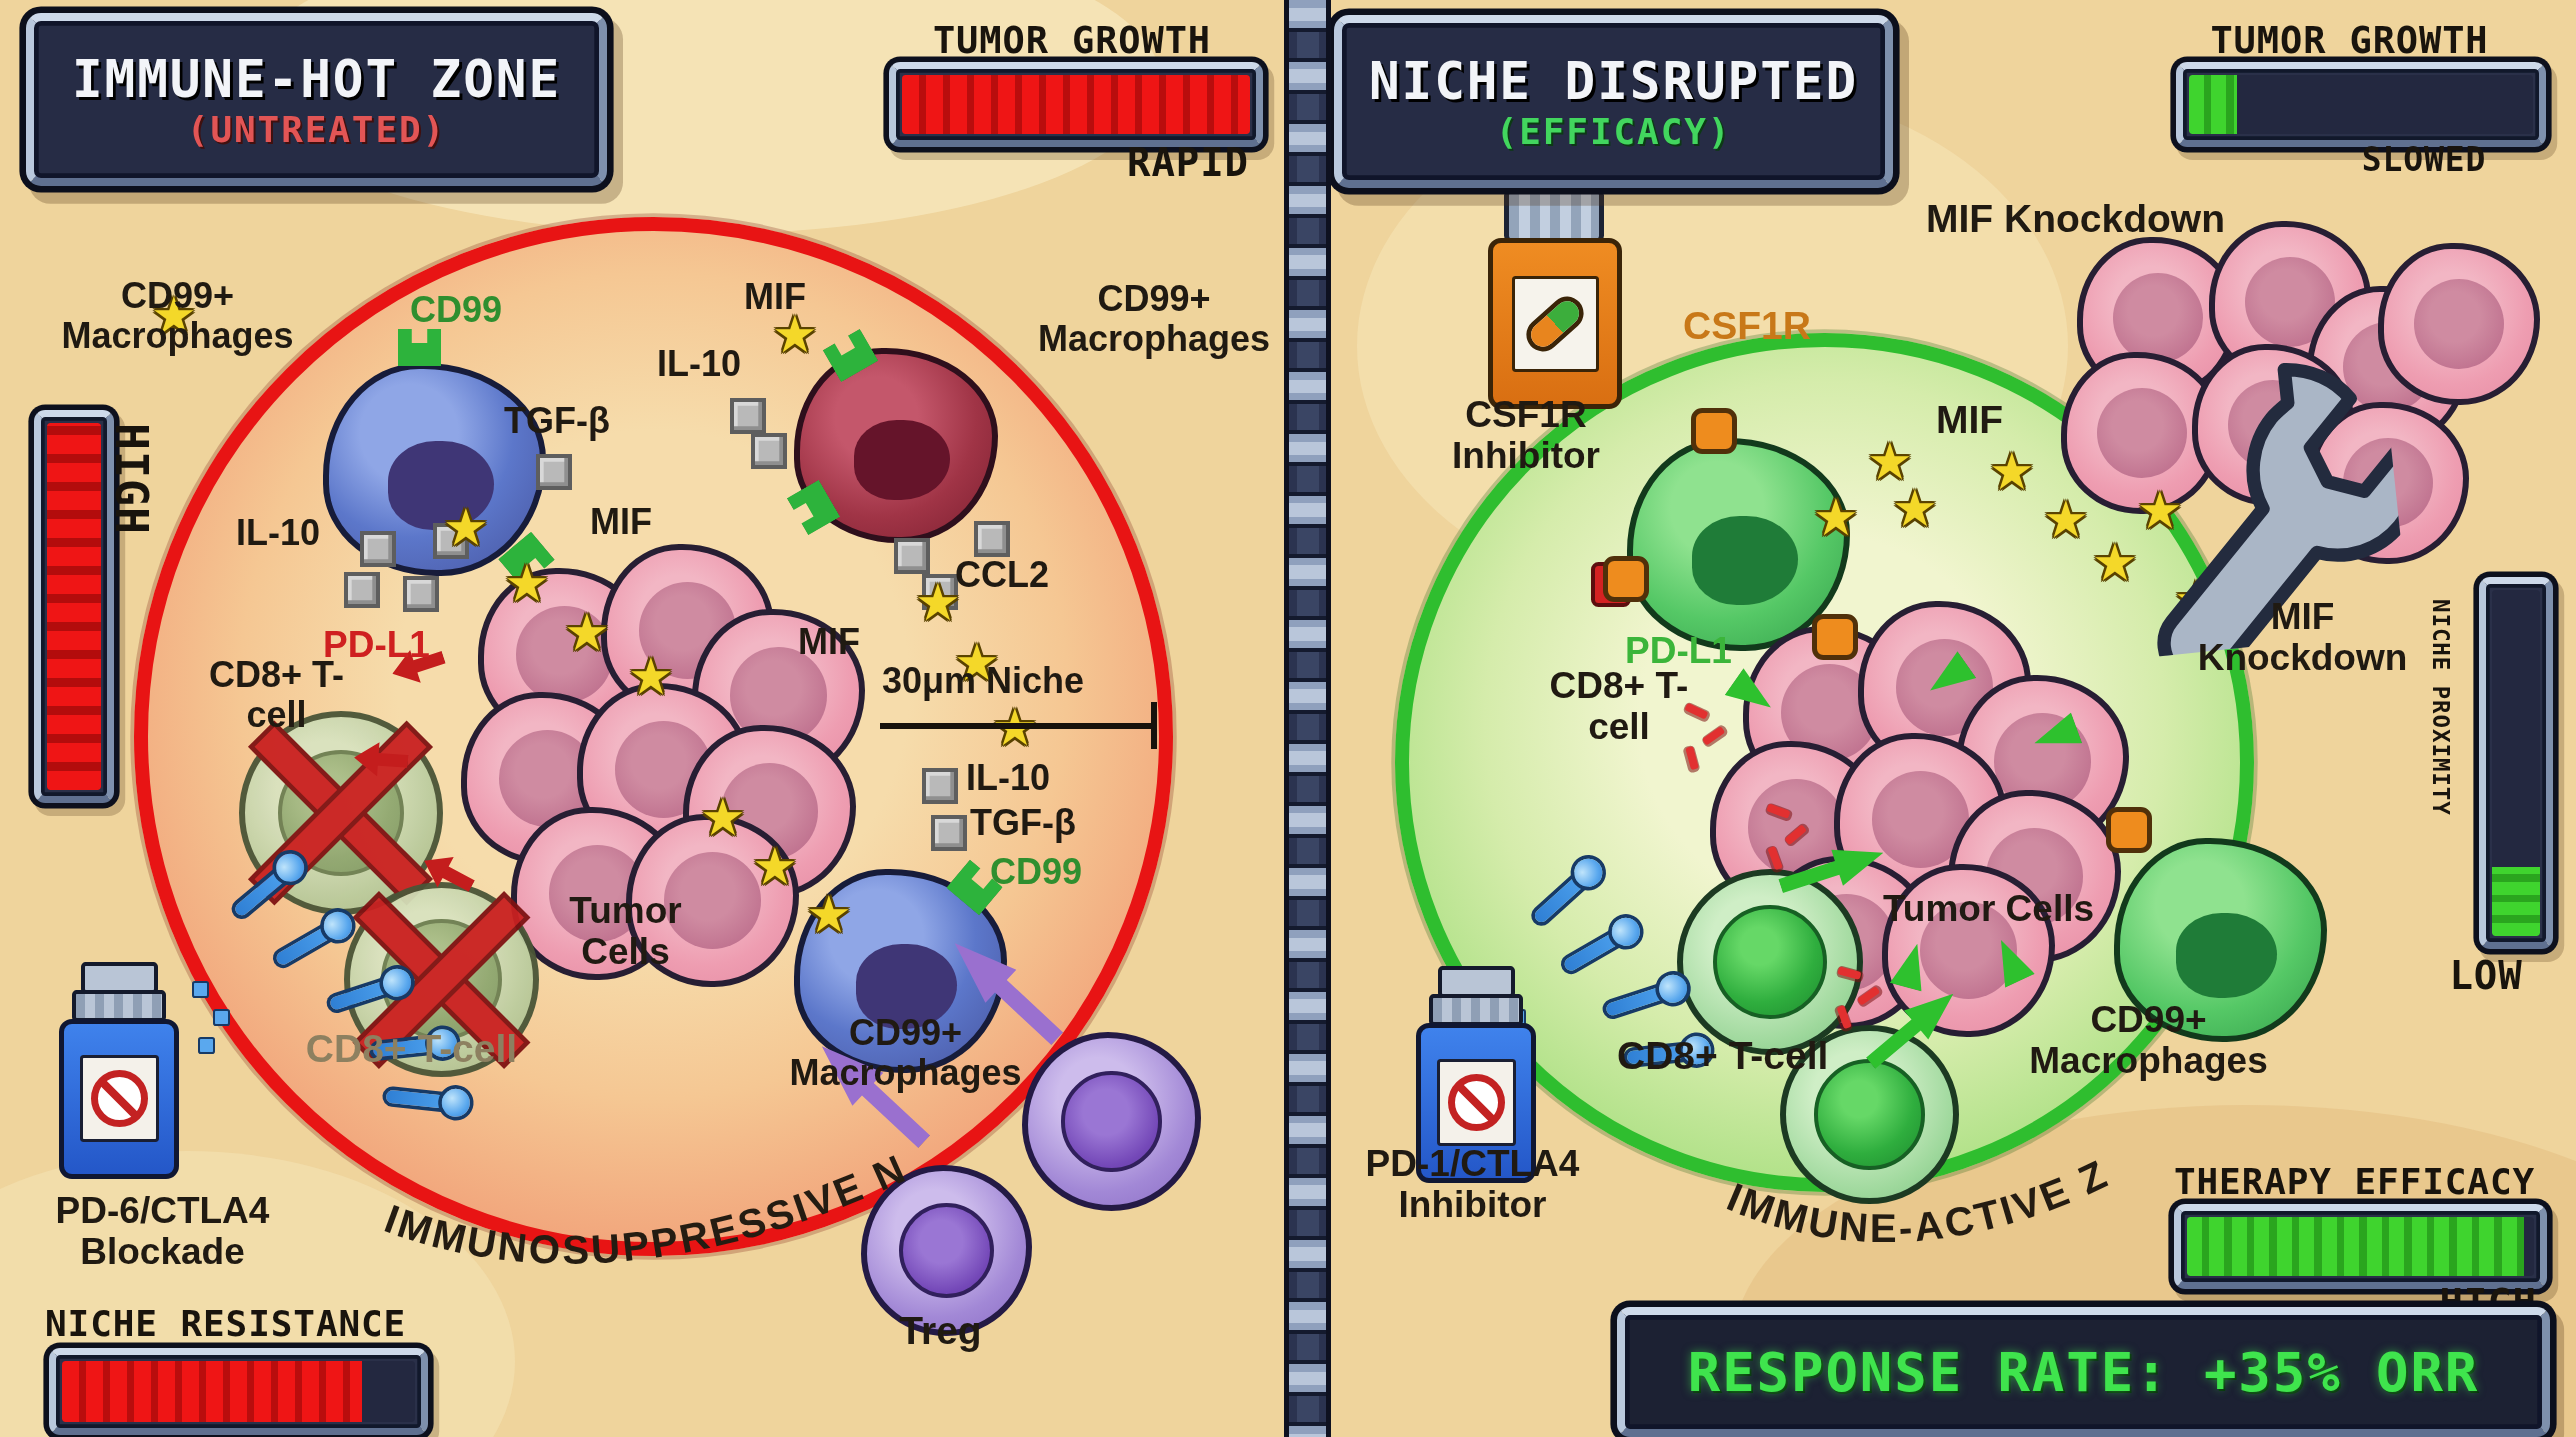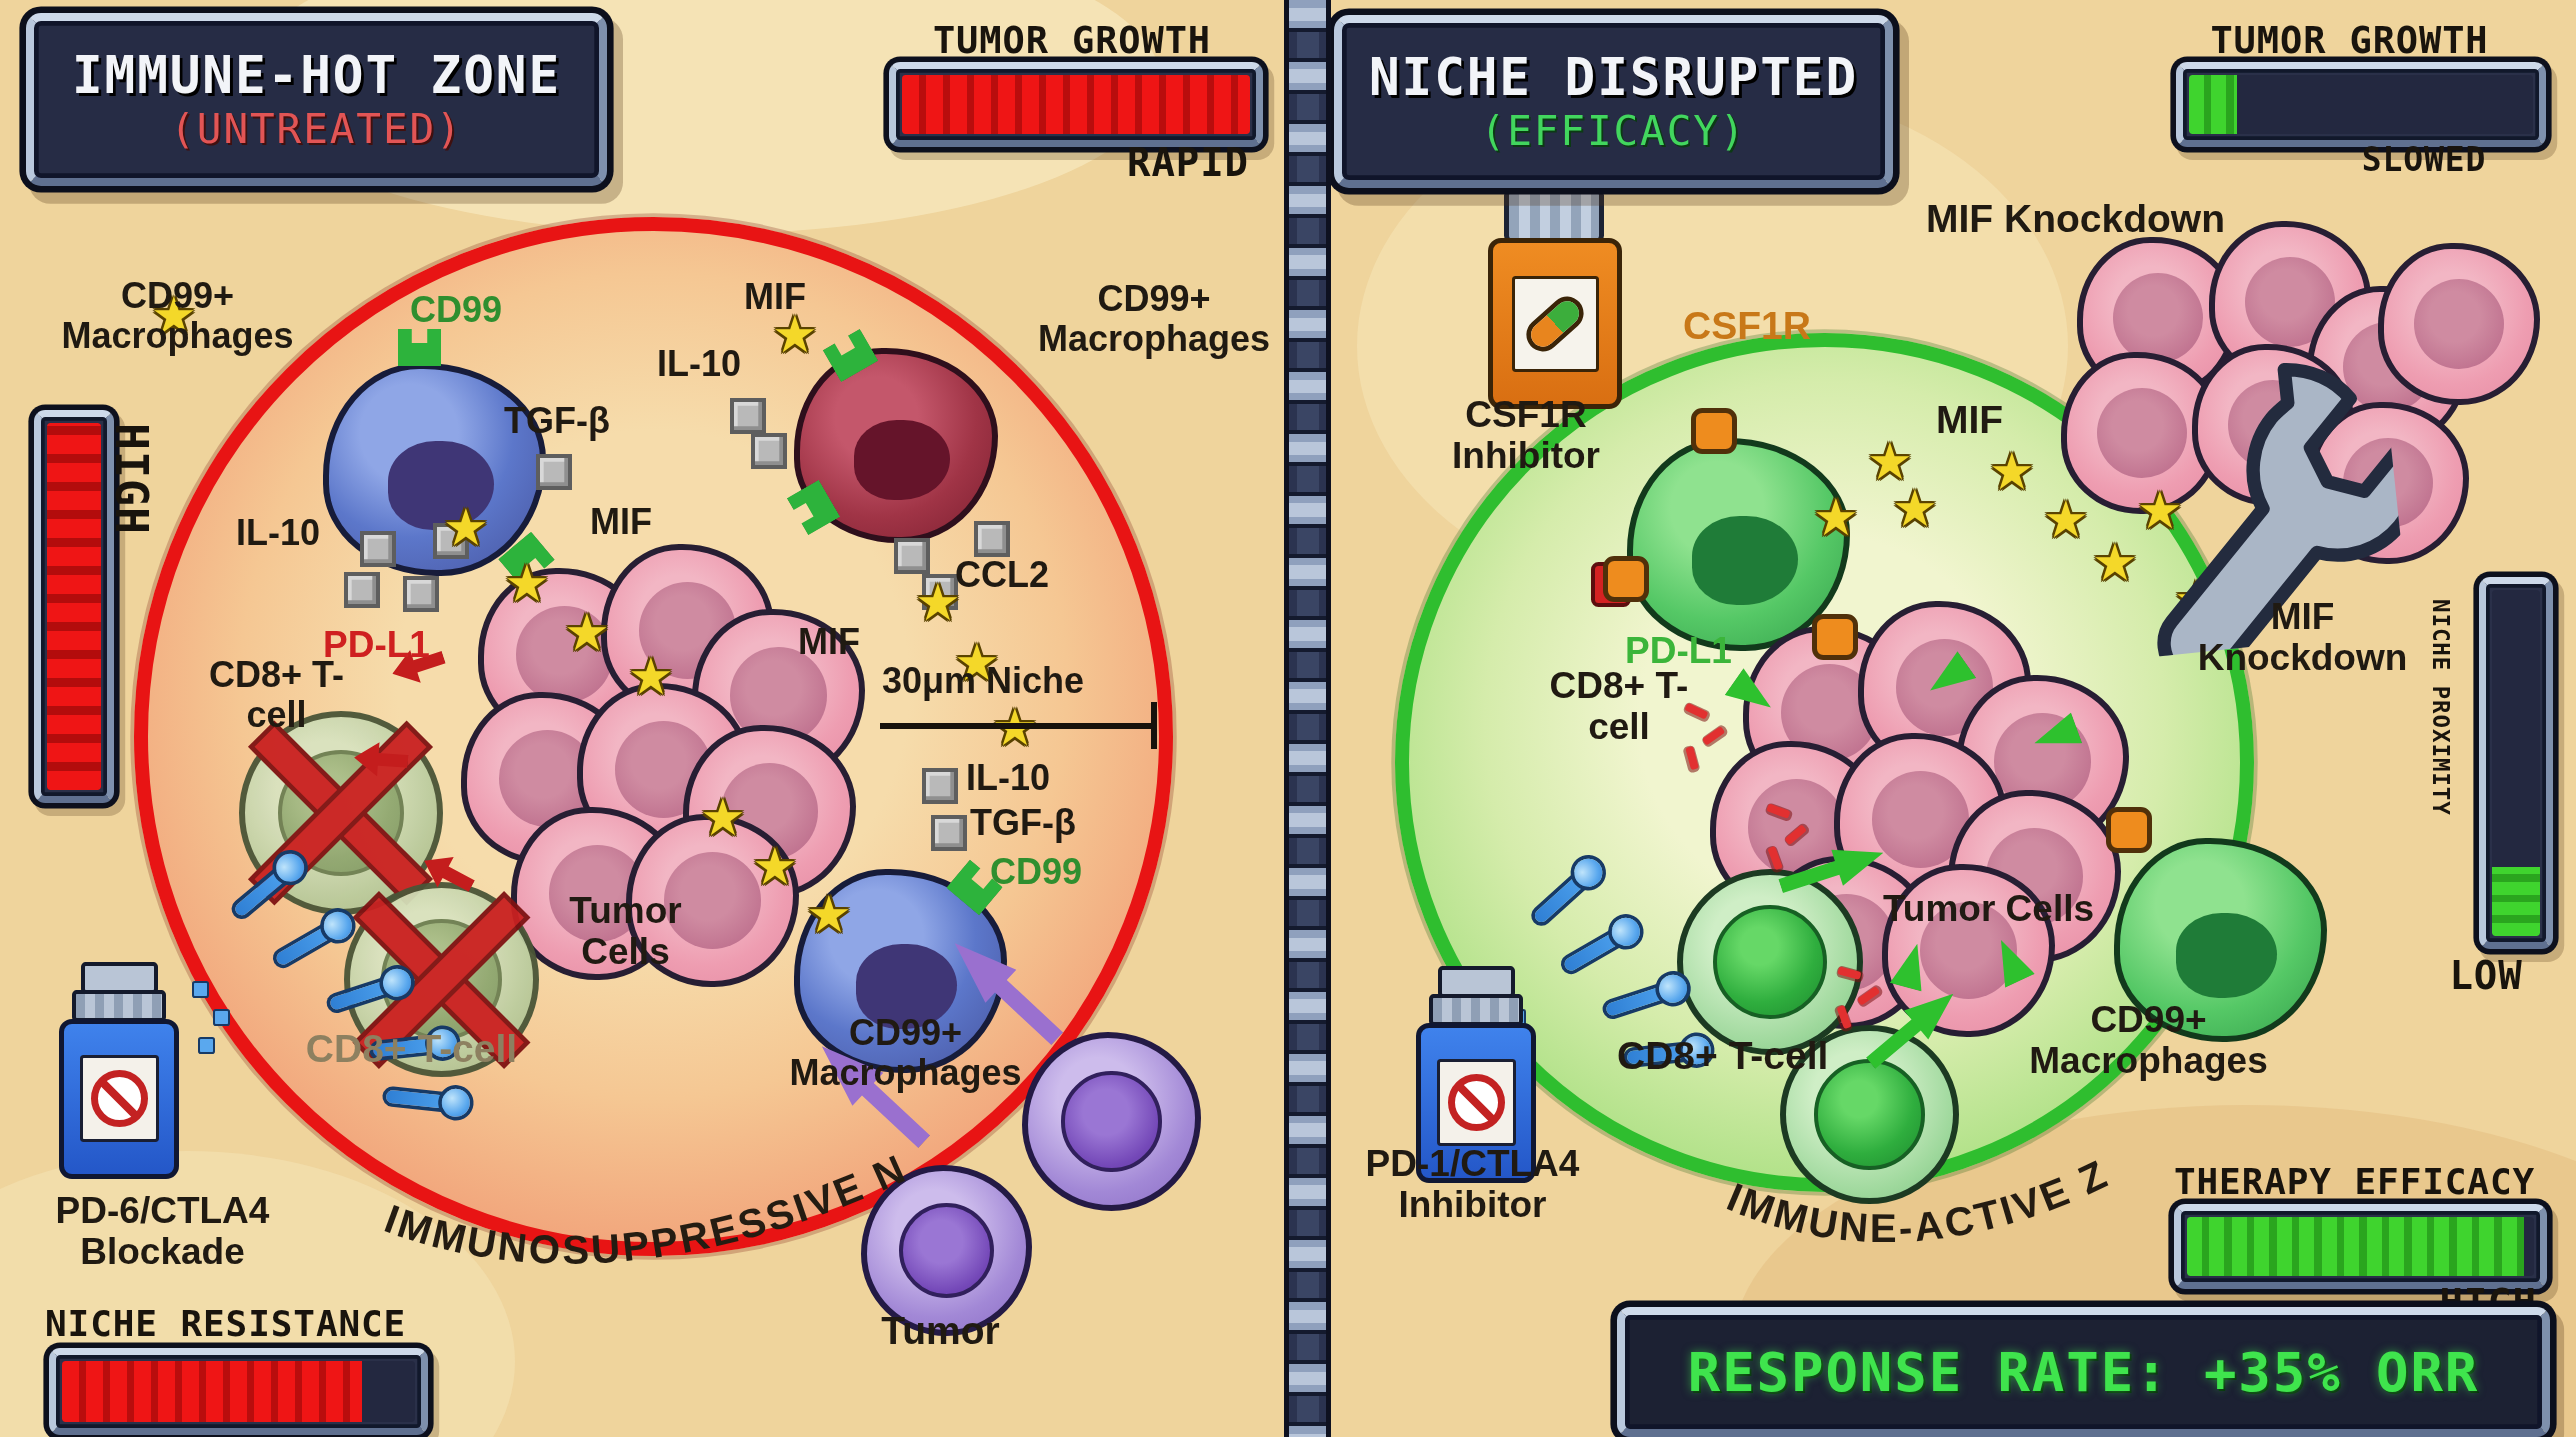--- a/index.html
+++ b/index.html
@@ -13,21 +13,21 @@
     border-left:5.6px solid #0e1120;border-right:5.6px solid #0e1120;z-index:40;}
   .divider::after{content:'';position:absolute;left:7.5px;right:7.5px;top:0;bottom:0;
     background:repeating-linear-gradient(180deg,transparent 0 32px,#3a4564 32px 58px,transparent 58px 62px);}
 
   
   .banner{position:absolute;background:#262c45;border:8.4px solid;border-color:#cdd9ea #7e90ad #5f7090 #b9c8dd;
     border-radius:15px;box-shadow:0 0 0 6.6px #0c0f1c,9.4px 11.2px 0 6.6px rgba(80,52,20,.28),inset 0 0 0 4.7px #10152a;
     display:flex;flex-direction:column;align-items:center;justify-content:center;z-index:30;}
   .banner-title{font-family:"DejaVu Sans Mono",monospace;font-weight:bold;font-size:51px;color:#f2f4f8;
     letter-spacing:1.9px;text-shadow:2.8px 2.8px 0 #000;}
-  .banner-sub{font-family:"DejaVu Sans Mono",monospace;font-weight:normal;font-size:41px;letter-spacing:1.9px;}
+  .banner-sub{font-family:"DejaVu Sans Mono",monospace;font-weight:bold;font-size:36px;letter-spacing:1.9px;}
   .sub-red{color:#e25555;text-shadow:1.9px 1.9px 0 #40100f;}
   .sub-green{color:#42d65e;text-shadow:1.9px 1.9px 0 #0c3a14;}
 
   .hud{position:absolute;font-family:"DejaVu Sans Mono",monospace;font-weight:bold;color:#19140d;z-index:30;letter-spacing:0.9px;}
 
   .meter{position:absolute;background:#2a3049;border:7.5px solid;border-color:#cdd9ea #7e90ad #5f7090 #b9c8dd;border-radius:11.2px;
     box-shadow:0 0 0 5.6px #0d101d,5.6px 7.5px 0 5.6px rgba(80,52,20,.25),inset 0 0 0 3.7px #11182b;z-index:30;}
   .meter-inner{position:absolute;inset:5.6px;background:#232840;border-radius:3.7px;overflow:hidden;}
   .hfill{height:100%;}
   .hfill.red{background:repeating-linear-gradient(90deg,#ef1515 0 17px,#b90d0d 17px 24px);}
@@ -286,21 +286,21 @@
   <div class="meter" style="left:49px;top:1348px;width:365px;height:73px;">
     <div class="meter-inner">
         <div class="hfill red" style="width: 85%;"></div>
       </div>
   </div>
 
   <div class="arrow-purple" style="left:936px;top:964px;transform:rotate(-137deg);"></div>
   <div class="arrow-purple" style="left:803px;top:1067px;transform:rotate(-137deg);"></div>
   <div class="cell treg-cell" style="left:1022px;top:1032px;width:167px;height:167px;"></div>
   <div class="cell treg-cell" style="left:861px;top:1165px;width:159px;height:159px;"></div>
-  <div class="lbl c" style="left:875px;top:1310px;width:131px;font-size:39px;">Tumor</div>
+  <div class="lbl c" style="left:875px;top:1310px;width:131px;font-size:39px;">Treg</div>
 
   <div class="zone cold"></div>
 
   <div class="banner" style="left:1334px;top:15px;width:543px;height:157px;">
     <div class="banner-title">NICHE DISRUPTED</div>
     <div class="banner-sub sub-green">(EFFICACY)</div>
   </div>
 
   <div class="hud" style="left:2167px;top:19px;width:365px;font-size:37px;text-align:center;">TUMOR GROWTH</div>
   <div class="meter" style="left:2176px;top:62px;width:356px;height:71px;">

